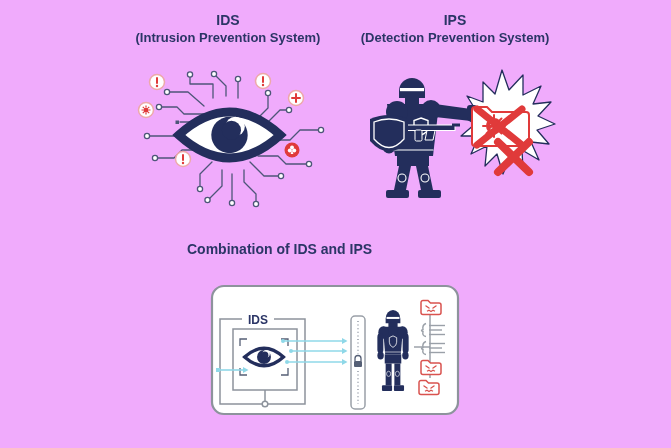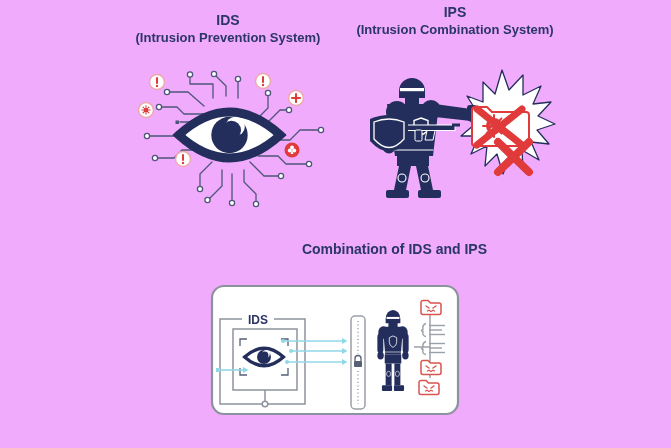--- a/index.html
+++ b/index.html
@@ -6,21 +6,21 @@
   .canvas{
     position:relative;width:671px;height:448px;background:#f0abfc;overflow:hidden;
     font-family:"Liberation Sans", sans-serif;
   }
   .sec-title{
     position:absolute;text-align:center;color:#2b3566;font-weight:bold;line-height:1.25;
   }
   .sec-title .t1{font-size:14px;}
   .sec-title .t2{font-size:13px;}
   .combo-title{
-    position:absolute;left:187px;top:241px;width:300px;text-align:right;
+    position:absolute;left:187px;top:241px;width:300px;text-align:left;
     color:#2b3566;font-weight:bold;font-size:14px;
   }
   svg{position:absolute;overflow:visible;}
   .cl{stroke:#4d5678;stroke-width:1.3;fill:none;stroke-linejoin:round;stroke-linecap:round;}
   .ce{fill:#ffffff;stroke:#4d5678;stroke-width:1.3;}
   .csq{fill:#4d5678;}
   .ring{fill:#ffffff;stroke:#eda9a9;stroke-width:1.5;}
   .rglyph{stroke:#e03a3a;stroke-width:2;stroke-linecap:round;}
   .gray{stroke:#8d939c;fill:none;}
   .cyan{stroke:#8fd8e8;stroke-width:1.6;fill:none;}
@@ -31,23 +31,23 @@
 </style>
 </head>
 <body>
 
 <div class="canvas">
 
   <div class="sec-title" style="left:98px;top:12px;width:260px;">
     <div class="t1">IDS</div>
     <div class="t2">(Intrusion Prevention System)</div>
   </div>
-  <div class="sec-title" style="left:325px;top:4px;width:260px;">
+  <div class="sec-title" style="left:325px;top:12px;width:260px;">
     <div class="t1">IPS</div>
-    <div class="t2">(Intrusion Combination System)</div>
+    <div class="t2">(Detection Prevention System)</div>
   </div>
   <div class="combo-title">Combination of IDS and IPS</div>
 
   <svg width="0" height="0" style="position:absolute">
     <defs>
       <symbol id="eyeSym" viewBox="0 0 120 80">
         <path d="M7,40 Q60,-8 113,40 Q60,88 7,40 Z" fill="#ffffff" stroke="#232e5c" stroke-width="9"></path>
         <circle cx="60" cy="40" r="19" fill="#232e5c"></circle>
         <circle cx="66" cy="31" r="10" fill="#ffffff"></circle>
         <circle cx="62" cy="35" r="10" fill="#232e5c"></circle>

